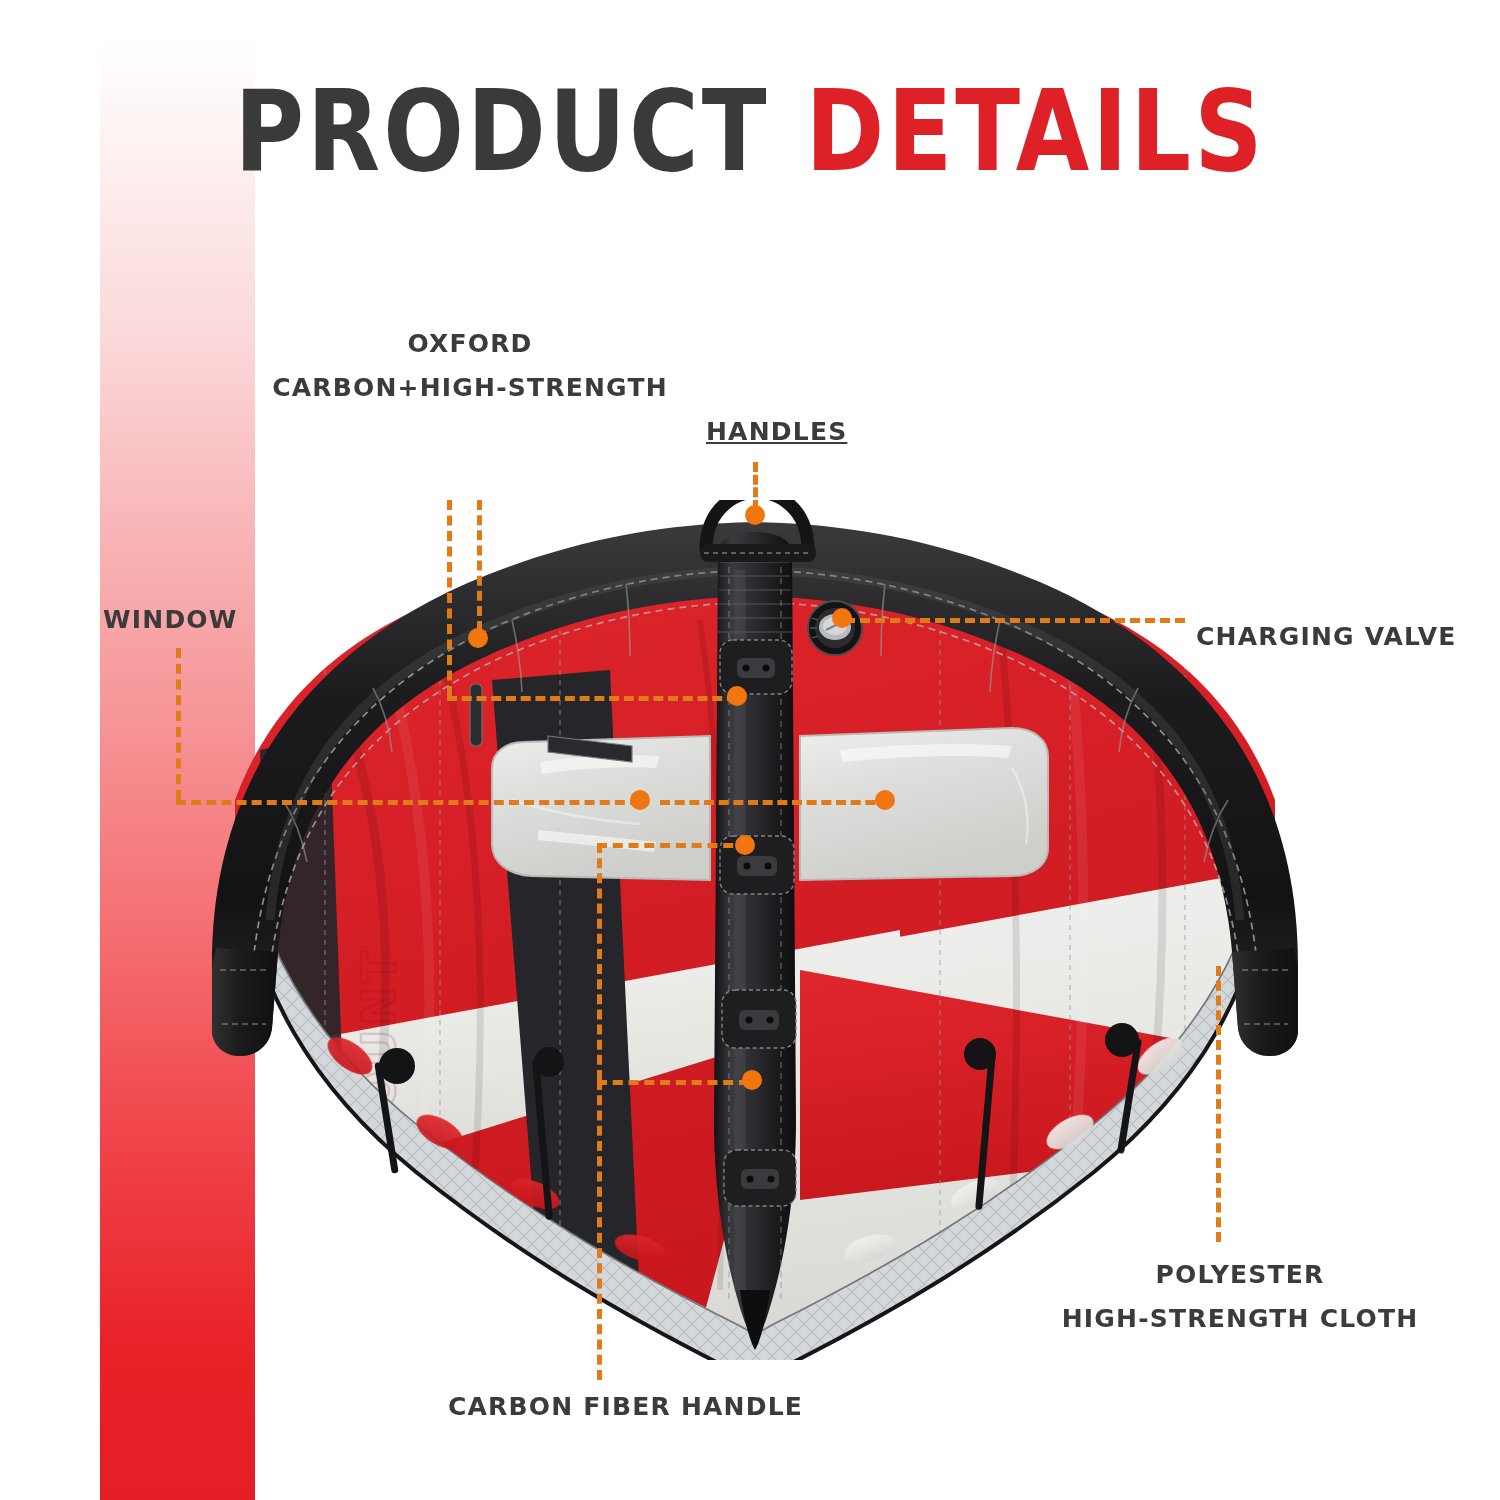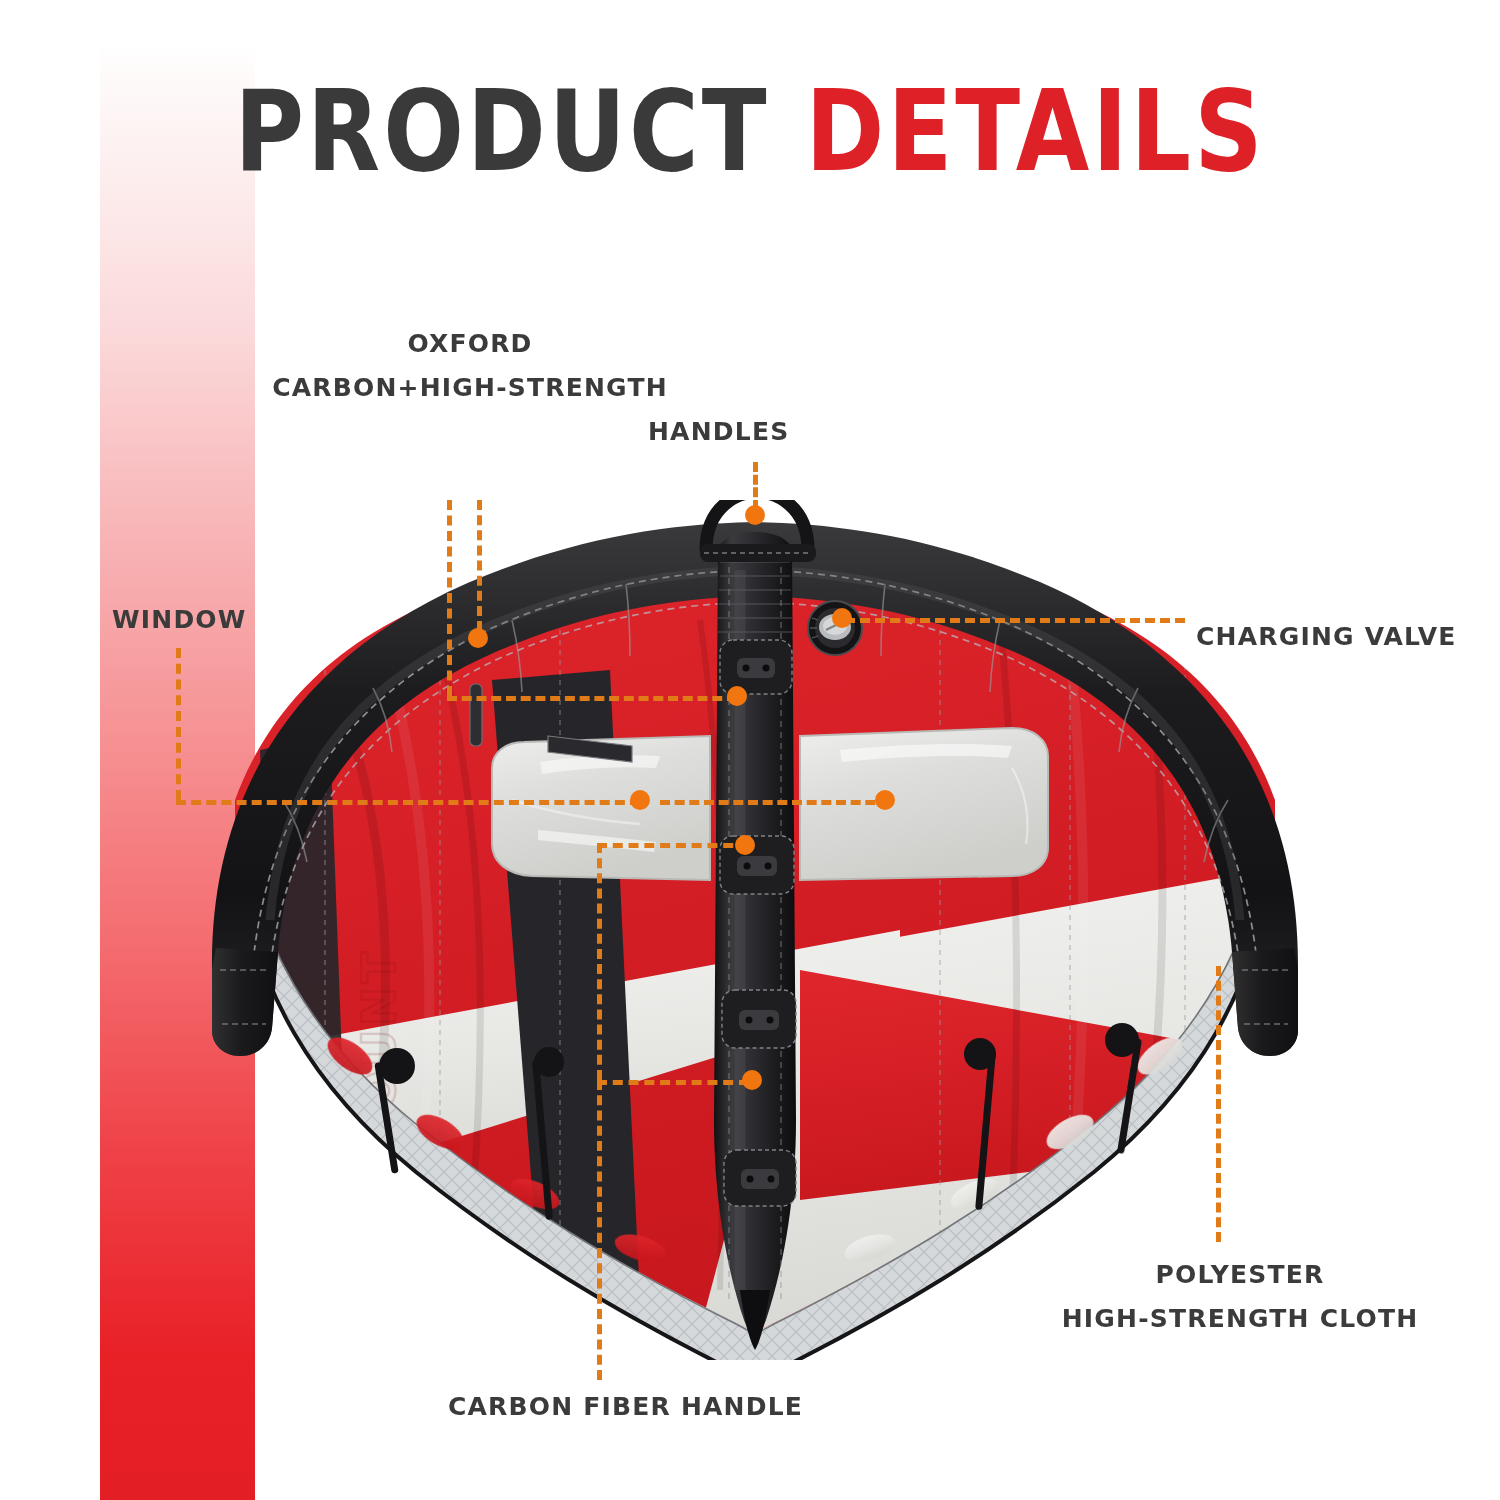--- a/index.html
+++ b/index.html
@@ -427,27 +427,27 @@
   <div>CARBON+HIGH-STRENGTH</div>
 </div>
 
 <div class="ld ld-v" style="left:447px; top:500px; height:196px;"></div>
 <div class="ld ld-h" style="left:447px; top:696px; width:290px;"></div>
 <div class="dot" style="left:727px; top:686px;"></div>
 
 <div class="ld ld-v" style="left:477px; top:500px; height:131px;"></div>
 <div class="dot" style="left:468px; top:628px;"></div>
 
-<div class="lbl" style="left:648px; top:410px;">
+<div class="lbl" style="left:706px; top:410px;text-decoration:underline;">
   <span>HANDLES</span>
 </div>
 <div class="ld ld-v" style="left:753px; top:462px; height:48px;"></div>
 <div class="dot" style="left:745px; top:505px;"></div>
 
-<div class="lbl" style="left:112px; top:598px; z-index:7;">
+<div class="lbl" style="left:103px; top:598px; z-index:7;">
   <span>WINDOW</span>
 </div>
 <div class="ld ld-v" style="left:176px; top:648px; height:152px;"></div>
 <div class="ld ld-h" style="left:176px; top:800px; width:464px;"></div>
 <div class="dot" style="left:630px; top:790px;"></div>
 <div class="ld ld-h" style="left:660px; top:800px; width:230px;"></div>
 <div class="dot" style="left:875px; top:790px;"></div>
 
 <div class="lbl" style="left:1196px; top:603px;margin-top:12px;">
   <span>CHARGING VALVE</span>

